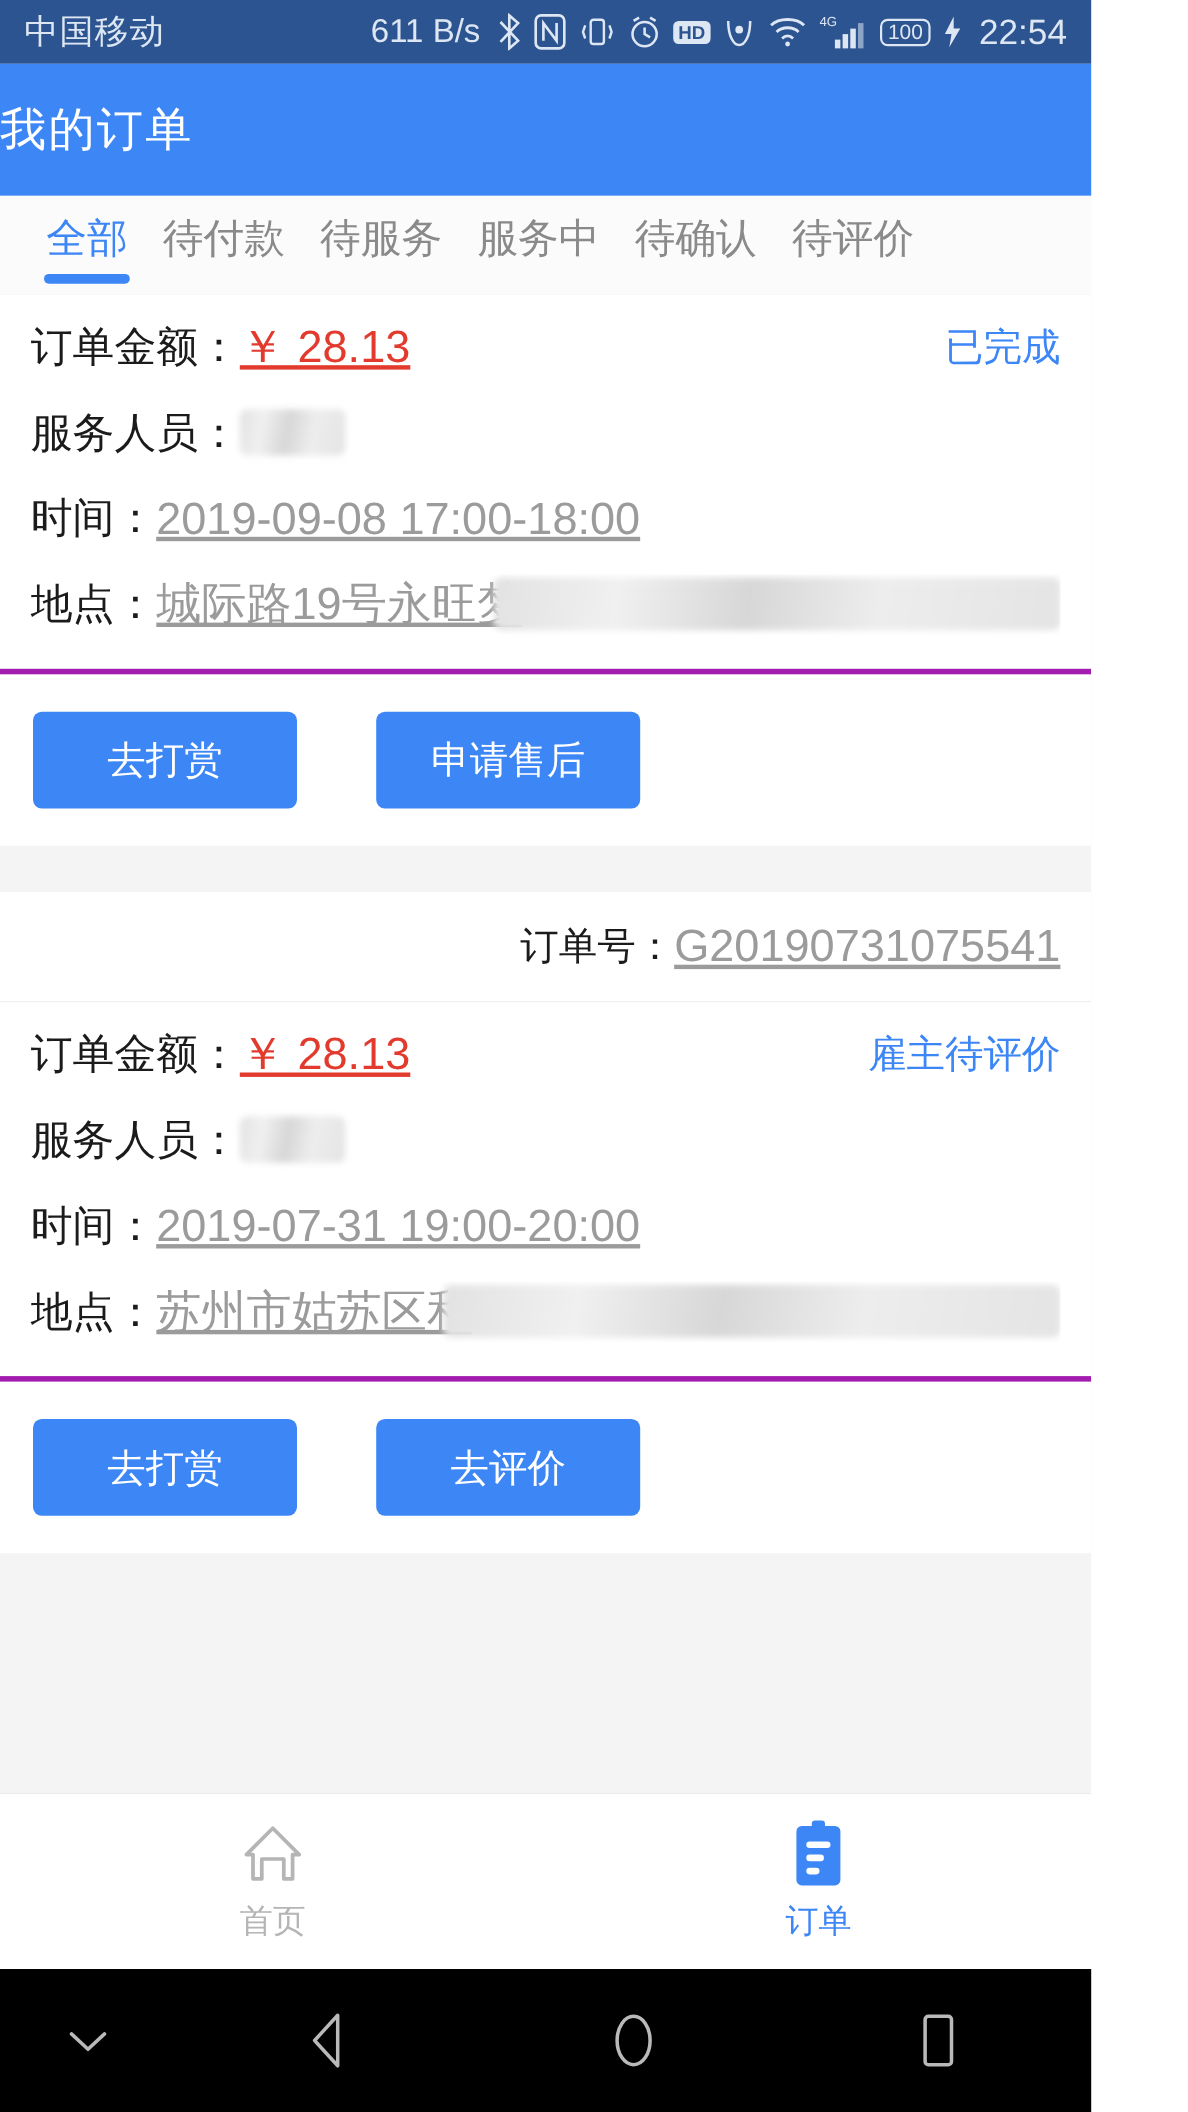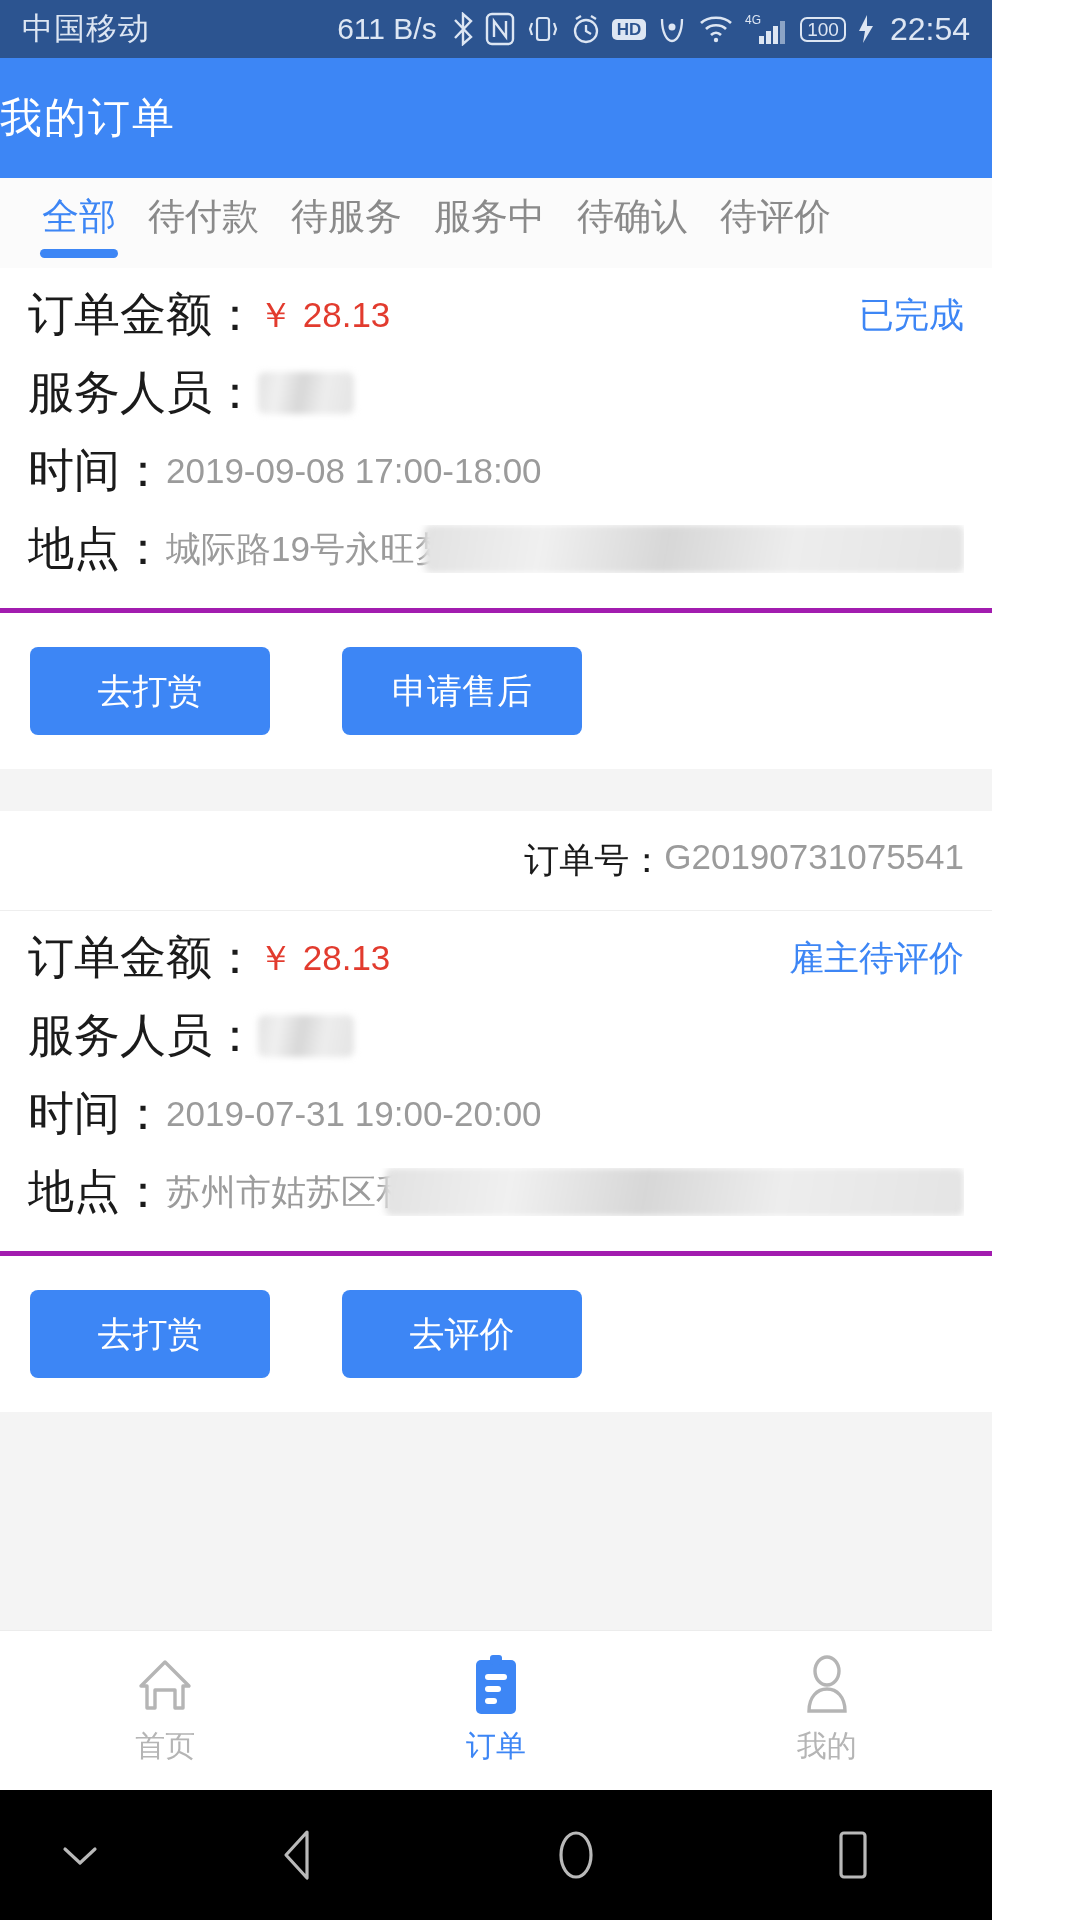--- a/index.html
+++ b/index.html
@@ -61,22 +61,22 @@
   .card-head{
     display:flex; align-items:center; padding:26px 28px;
     border-bottom:1px solid #eeeeee;
   }
   .card-title{ font-size:35px; color:#1b1b1b; }
   .card-ordno{ margin-left:auto; font-size:35px; color:#1b1b1b; display:flex; }
   .card-ordno .val{ color:#9b9b9b; }
 
   .card-body{ padding:8px 28px 20px 28px; }
   .row{ display:flex; align-items:center; min-height:78px; }
-  .lbl{ font-size:46px; color:#1b1b1b; white-space:nowrap; }
-  .val{ font-size:35px; color:#9b9b9b; }
+  .lbl{ font-size:38px; color:#1b1b1b; white-space:nowrap; }
+  .val{ font-size:41px; color:#9b9b9b;text-decoration:underline; }
   .val.amount{ color:#e23b2e; }
   .status{ margin-left:auto; font-size:35px; color:#3d86f5; white-space:nowrap; }
   .redact{
     display:inline-block; height:42px; border-radius:7px;
     background:linear-gradient(100deg,#e2e2e2 0%,#f0f0f0 22%,#d7d7d7 45%,#ededed 68%,#e4e4e4 100%);
     filter:blur(3px); vertical-align:middle;
   }
   .redact.name{ width:96px; }
   .addr-wrap{ display:flex; align-items:center; flex:1 1 auto; overflow:hidden; }
   .redact.addr{ flex:1 1 auto; height:48px; margin-left:-26px; }
@@ -292,29 +292,20 @@
         <svg width="56" height="62" viewBox="0 0 56 62" fill="#3d86f5">
           <rect x="8" y="6" width="40" height="54" rx="5"></rect>
           <rect x="22" y="1" width="12" height="10" rx="3"></rect>
           <rect x="17" y="20" width="22" height="6" rx="3" fill="#ffffff"></rect>
           <rect x="17" y="32" width="16" height="6" rx="3" fill="#ffffff"></rect>
           <rect x="17" y="44" width="12" height="6" rx="3" fill="#ffffff"></rect>
         </svg>
       </span>
       <span class="nav-label">订单</span>
     </div>
-    <div class="nav-item">
-      <span class="nav-icon">
-        <svg width="56" height="60" viewBox="0 0 56 60" fill="none" stroke="#b5b5b5" stroke-width="3.4">
-          <ellipse cx="28" cy="16" rx="12" ry="14"></ellipse>
-          <path d="M10 56 C10 42 18 34 28 34 C38 34 46 42 46 56 Z"></path>
-        </svg>
-      </span>
-      <span class="nav-label">我的</span>
-    </div>
   </div>
 
   <div class="androidnav">
     <div class="an-btn an-hide">
       <svg width="46" height="28" viewBox="0 0 46 28" fill="none" stroke="#b9b9b9" stroke-width="3.2" stroke-linecap="round" stroke-linejoin="round">
         <path d="M8 8 L23 22 L38 8"></path>
       </svg>
     </div>
     <div class="an-btn an-rest">
       <svg width="50" height="54" viewBox="0 0 50 54" fill="none" stroke="#b9b9b9" stroke-width="3.2" stroke-linejoin="round">

